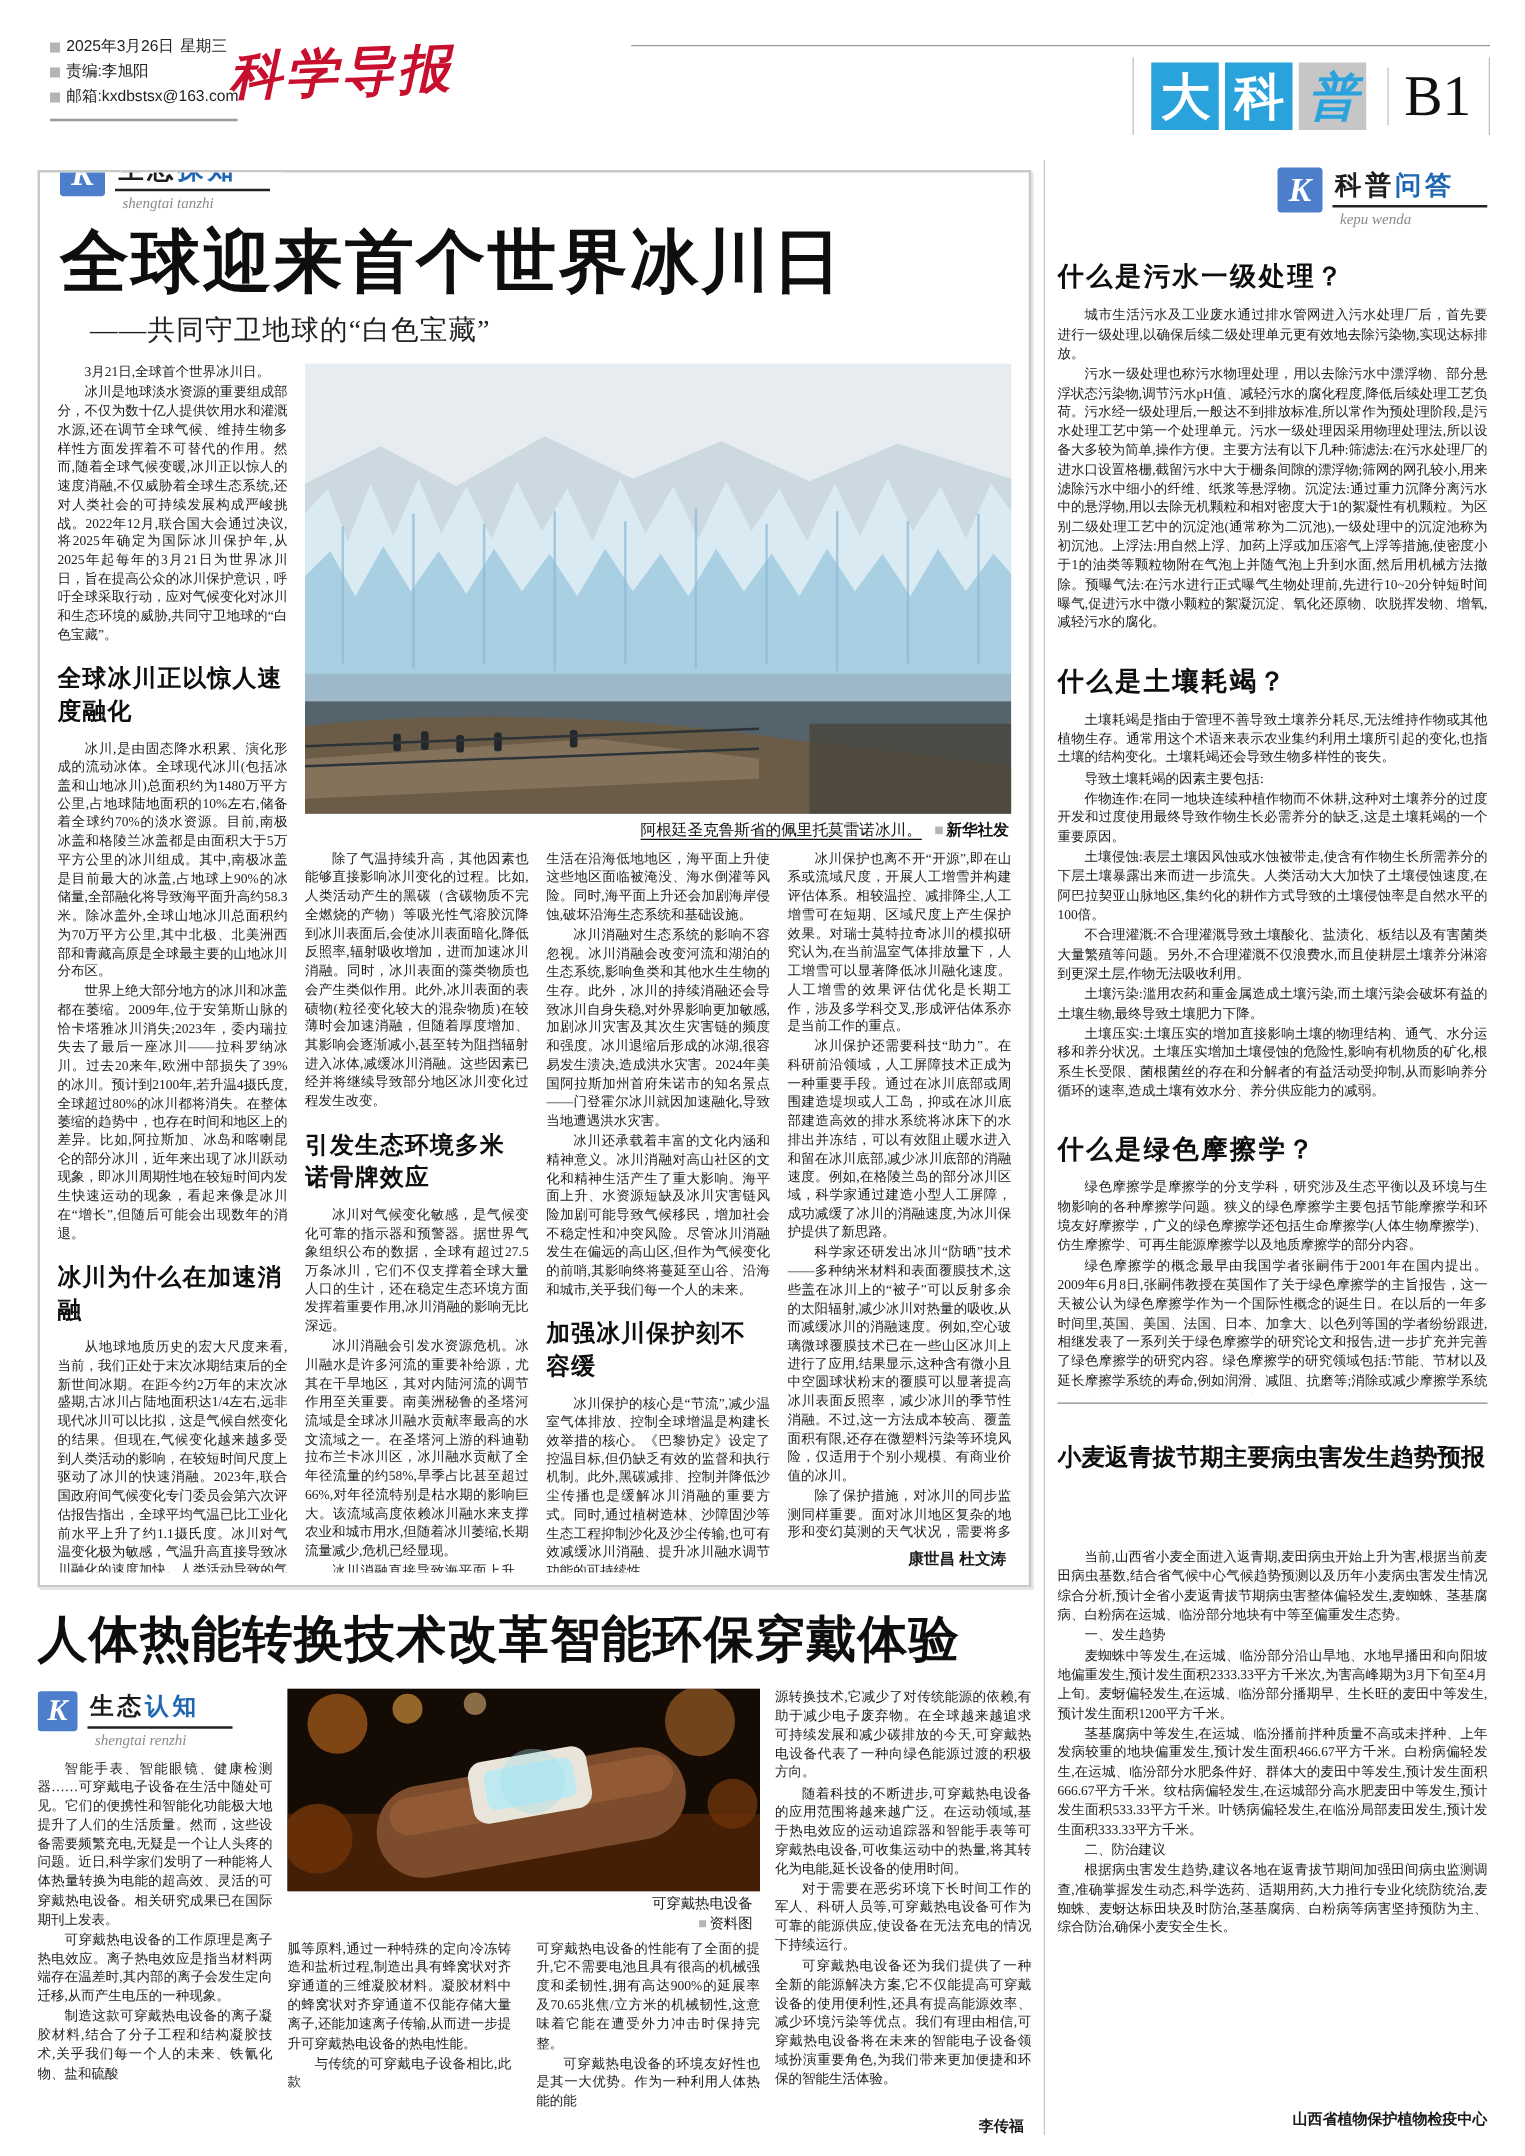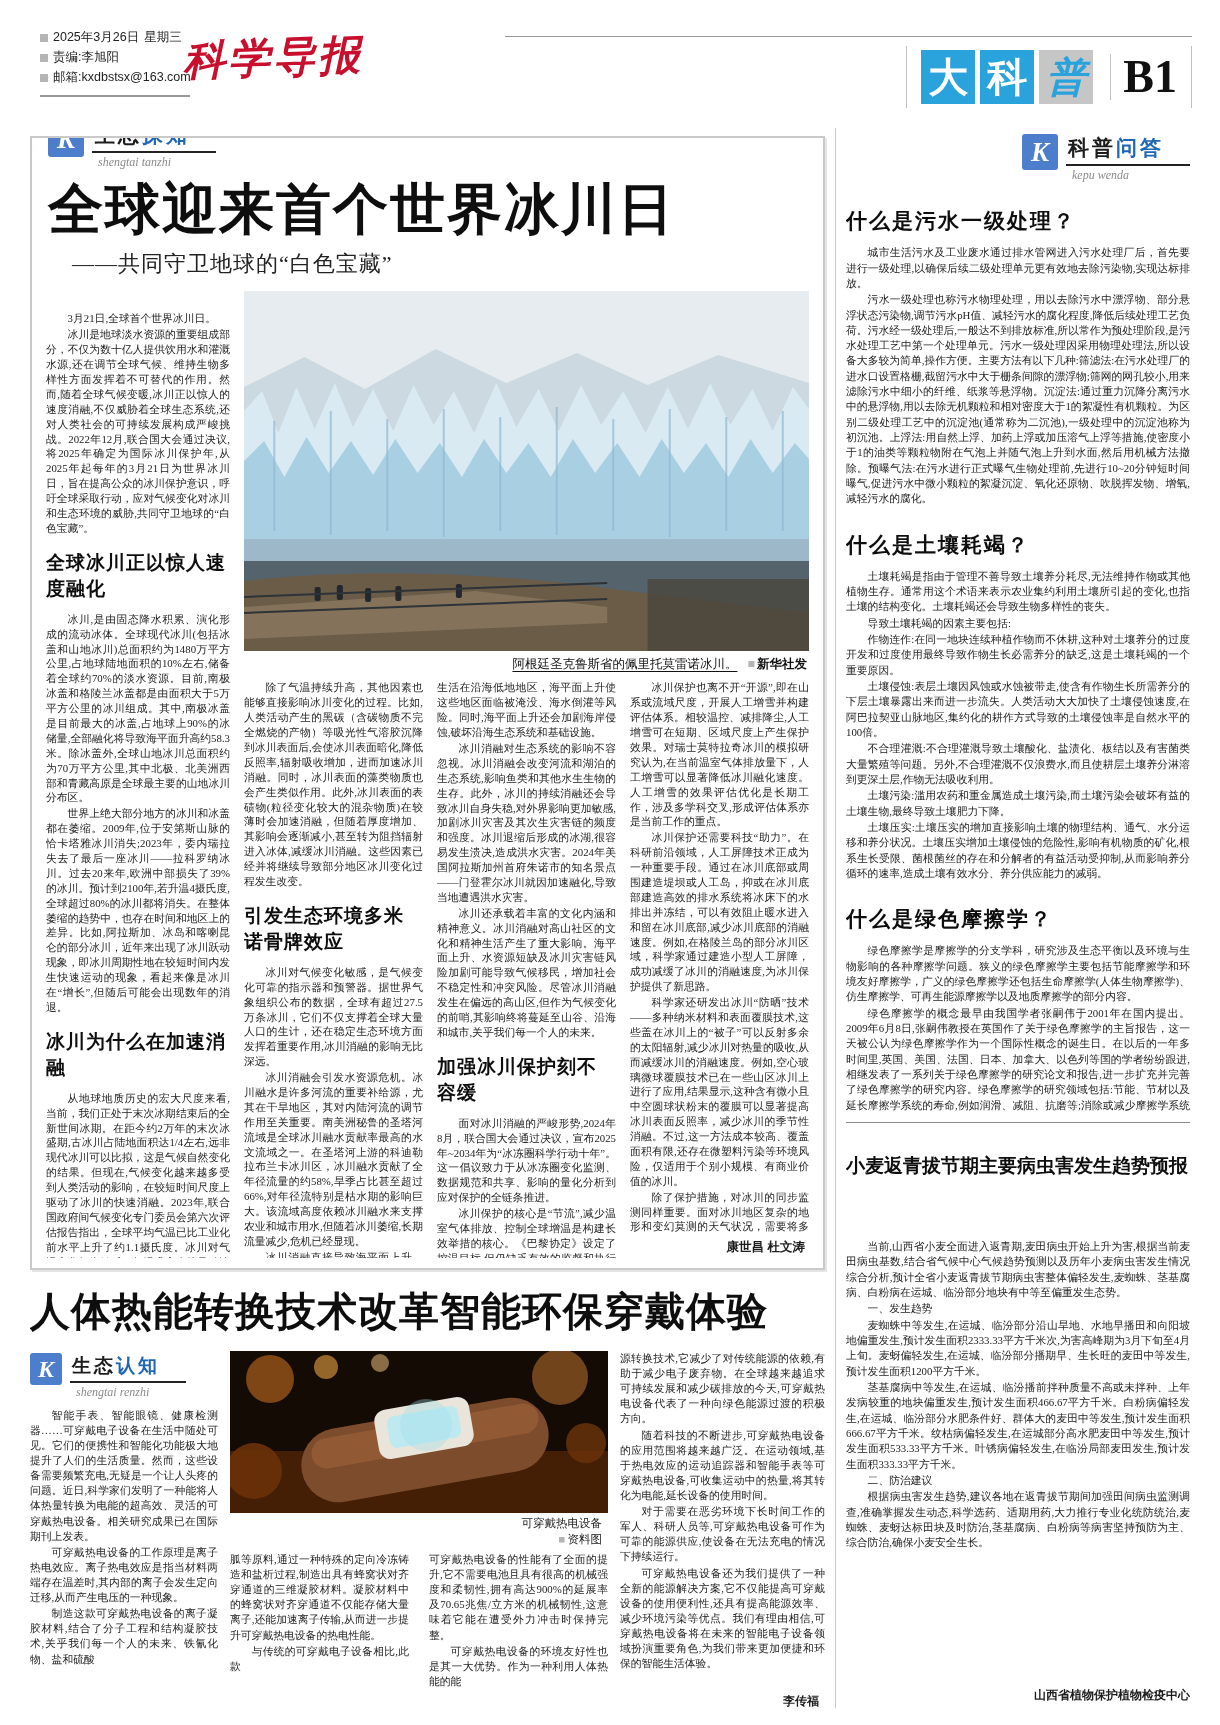--- a/index.html
+++ b/index.html
@@ -18,41 +18,41 @@
   .sq{width:8px;height:8px;background:#b5b5b5;flex:none;display:inline-block;}
   .masthead{position:absolute;left:183px;top:30px;font-size:42px;font-weight:bold;font-style:italic;
             color:var(--red);letter-spacing:3px;transform:rotate(-2deg);font-family:"Liberation Serif",serif;}
   .hdr-line{position:absolute;left:505px;top:36px;width:687px;height:1px;background:#9a9a9a;}
   .section-block{position:absolute;right:28px;top:46px;display:flex;align-items:center;
                  border-left:1px solid #c0c0c0;border-right:1px solid #c0c0c0;padding:0 14px;height:62px;}
   .sec-sq{width:54px;height:54px;margin-right:5px;display:flex;align-items:center;justify-content:center;
           font-family:"Liberation Sans","DejaVu Sans",sans-serif;font-size:40px;font-weight:bold;
           background:var(--secblue);color:#fff;}
   .sec-sq.gray{background:#c6c6c6;color:var(--secblue);font-style:italic;}
-  .b1{font-family:"Liberation Serif",serif;font-size:46px;font-weight:bold;color:#111;
+  .b1{font-family:"Liberation Serif",serif;font-size:46px;font-weight:normal;color:#111;
       margin-left:12px;padding-left:12px;border-left:1px solid #c0c0c0;line-height:1;}
 
   
   .kbadge{display:flex;align-items:flex-start;gap:8px;background:#fff;}
   .ksq{width:36px;height:36px;background:var(--badgeblue);color:#fff;display:flex;align-items:center;justify-content:center;
        font-family:"Liberation Serif",serif;font-size:27px;font-weight:bold;font-style:italic;border-radius:3px;flex:none;}
   .kb-text{display:flex;flex-direction:column;}
   .kb-title{font-size:21px;font-weight:bold;letter-spacing:3px;border-bottom:2px solid #222;padding:2px 26px 3px 2px;line-height:1.2;}
   .kb-title .blue{color:var(--titleblue);}
   .kb-pinyin{font-size:12px;color:#8a8a8a;font-style:italic;padding:2px 0 0 6px;font-family:"Liberation Serif",serif;}
 
   
   .glacier{position:absolute;left:30px;top:136px;width:795px;height:1134px;border:2px solid #c9c9c9;
            box-shadow:2px 2px 0 rgba(0,0,0,0.10);padding:2px 14px 10px;display:flex;flex-direction:column;overflow:hidden;}
   .glacier .kbadge{position:absolute;top:-17px;left:16px;padding-right:10px;}
   .g-headline{font-family:"Liberation Sans","DejaVu Sans",sans-serif;font-size:55px;font-weight:900;color:#0e0e0e;
               letter-spacing:2px;margin:40px 0 0 2px;line-height:1.08;white-space:nowrap;}
   .g-subhead{font-size:22px;color:#222;margin:10px 0 12px 26px;letter-spacing:1px;}
   .g-body{display:flex;gap:14px;flex:1;min-height:0;}
-  .g-col1{width:184px;flex:none;overflow:hidden;margin-top:20px;}
+  .g-col1{width:184px;flex:none;overflow:hidden;}
   .g-right{flex:1;display:flex;flex-direction:column;min-width:0;}
   .photo{height:360px;flex:none;position:relative;background:#dfe8ee;}
   .photo svg{position:absolute;inset:0;width:100%;height:100%;}
   .cap-row{text-align:right;font-family:"Liberation Sans","DejaVu Sans",sans-serif;font-size:12.5px;
            padding:5px 2px 7px;color:#111;}
   .cap-row .cap{text-decoration:underline;text-underline-offset:3px;}
   .cap-row .crsq{color:#b5b5b5;margin:0 2px 0 10px;}
   .cap-row .credit{font-weight:bold;}
   .g-cols{display:flex;gap:14px;flex:1;min-height:0;}
   .g-col{flex:1;min-width:0;overflow:hidden;display:flex;flex-direction:column;}
@@ -214,21 +214,20 @@
                 <p class="para">冰川消融会引发水资源危机。冰川融水是许多河流的重要补给源，尤其在干旱地区，其对内陆河流的调节作用至关重要。南美洲秘鲁的圣塔河流域是全球冰川融水贡献率最高的水文流域之一。在圣塔河上游的科迪勒拉布兰卡冰川区，冰川融水贡献了全年径流量的约58%,旱季占比甚至超过66%,对年径流特别是枯水期的影响巨大。该流域高度依赖冰川融水来支撑农业和城市用水,但随着冰川萎缩,长期流量减少,危机已经显现。</p>
                 <p class="para">冰川消融直接导致海平面上升。数据显示，北极变暖的速度是全球平均水平的4倍,这一现象被称为“北极放大效应”。格陵兰冰盖目前是近半个世纪以来全球平均海平面上升的最大单一贡献源。据测算,格陵兰冰盖全部融化可使海平面上升约7米。目前全球约有6.8亿人</p>
               </div>
           </div>
           <div class="g-col">
             <div class="list">
                 <p class="para cont">生活在沿海低地地区，海平面上升使这些地区面临被淹没、海水倒灌等风险。同时,海平面上升还会加剧海岸侵蚀,破坏沿海生态系统和基础设施。</p>
                 <p class="para">冰川消融对生态系统的影响不容忽视。冰川消融会改变河流和湖泊的生态系统,影响鱼类和其他水生生物的生存。此外，冰川的持续消融还会导致冰川自身失稳,对外界影响更加敏感,加剧冰川灾害及其次生灾害链的频度和强度。冰川退缩后形成的冰湖,很容易发生溃决,造成洪水灾害。2024年美国阿拉斯加州首府朱诺市的知名景点——门登霍尔冰川就因加速融化,导致当地遭遇洪水灾害。</p>
                 <p class="para">冰川还承载着丰富的文化内涵和精神意义。冰川消融对高山社区的文化和精神生活产生了重大影响。海平面上升、水资源短缺及冰川灾害链风险加剧可能导致气候移民，增加社会不稳定性和冲突风险。尽管冰川消融发生在偏远的高山区,但作为气候变化的前哨,其影响终将蔓延至山谷、沿海和城市,关乎我们每一个人的未来。</p>
                 <h3 class="sub-head">加强冰川保护刻不容缓</h3>
-                <p class="para">面对冰川消融的严峻形势,2024年8月，联合国大会通过决议，宣布2025年~2034年为“冰冻圈科学行动十年”。这一倡议致力于从冰冻圈变化监测、数据规范和共享、影响的量化分析到应对保护的全链条推进。</p>
                 <p class="para">冰川保护的核心是“节流”,减少温室气体排放、控制全球增温是构建长效举措的核心。《巴黎协定》设定了控温目标,但仍缺乏有效的监督和执行机制。此外,黑碳减排、控制并降低沙尘传播也是缓解冰川消融的重要方式。同时,通过植树造林、沙障固沙等生态工程抑制沙化及沙尘传输,也可有效减缓冰川消融、提升冰川融水调节功能的可持续性。</p>
               </div>
           </div>
           <div class="g-col">
             <div class="list">
                 <p class="para">冰川保护也离不开“开源”,即在山系或流域尺度，开展人工增雪并构建评估体系。相较温控、减排降尘,人工增雪可在短期、区域尺度上产生保护效果。对瑞士莫特拉奇冰川的模拟研究认为,在当前温室气体排放量下，人工增雪可以显著降低冰川融化速度。人工增雪的效果评估优化是长期工作，涉及多学科交叉,形成评估体系亦是当前工作的重点。</p>
                 <p class="para">冰川保护还需要科技“助力”。在科研前沿领域，人工屏障技术正成为一种重要手段。通过在冰川底部或周围建造堤坝或人工岛，抑或在冰川底部建造高效的排水系统将冰床下的水排出并冻结，可以有效阻止暖水进入和留在冰川底部,减少冰川底部的消融速度。例如,在格陵兰岛的部分冰川区域，科学家通过建造小型人工屏障，成功减缓了冰川的消融速度,为冰川保护提供了新思路。</p>
                 <p class="para">科学家还研发出冰川“防晒”技术——多种纳米材料和表面覆膜技术,这些盖在冰川上的“被子”可以反射多余的太阳辐射,减少冰川对热量的吸收,从而减缓冰川的消融速度。例如,空心玻璃微球覆膜技术已在一些山区冰川上进行了应用,结果显示,这种含有微小且中空圆球状粉末的覆膜可以显著提高冰川表面反照率，减少冰川的季节性消融。不过,这一方法成本较高、覆盖面积有限,还存在微塑料污染等环境风险，仅适用于个别小规模、有商业价值的冰川。</p>
                 <p class="para">除了保护措施，对冰川的同步监测同样重要。面对冰川地区复杂的地形和变幻莫测的天气状况，需要将多种监测技术结合,以获取精准的数据。目前,无人机与卫星遥感已成为精准监测的“千里眼”。卫星遥感技术可以帮助人类高效、更全面地监测冰川的变化。无人机可以在低空对冰川进行近距离观测,获取高分辨率的图像和数据。</p>
               </div>

